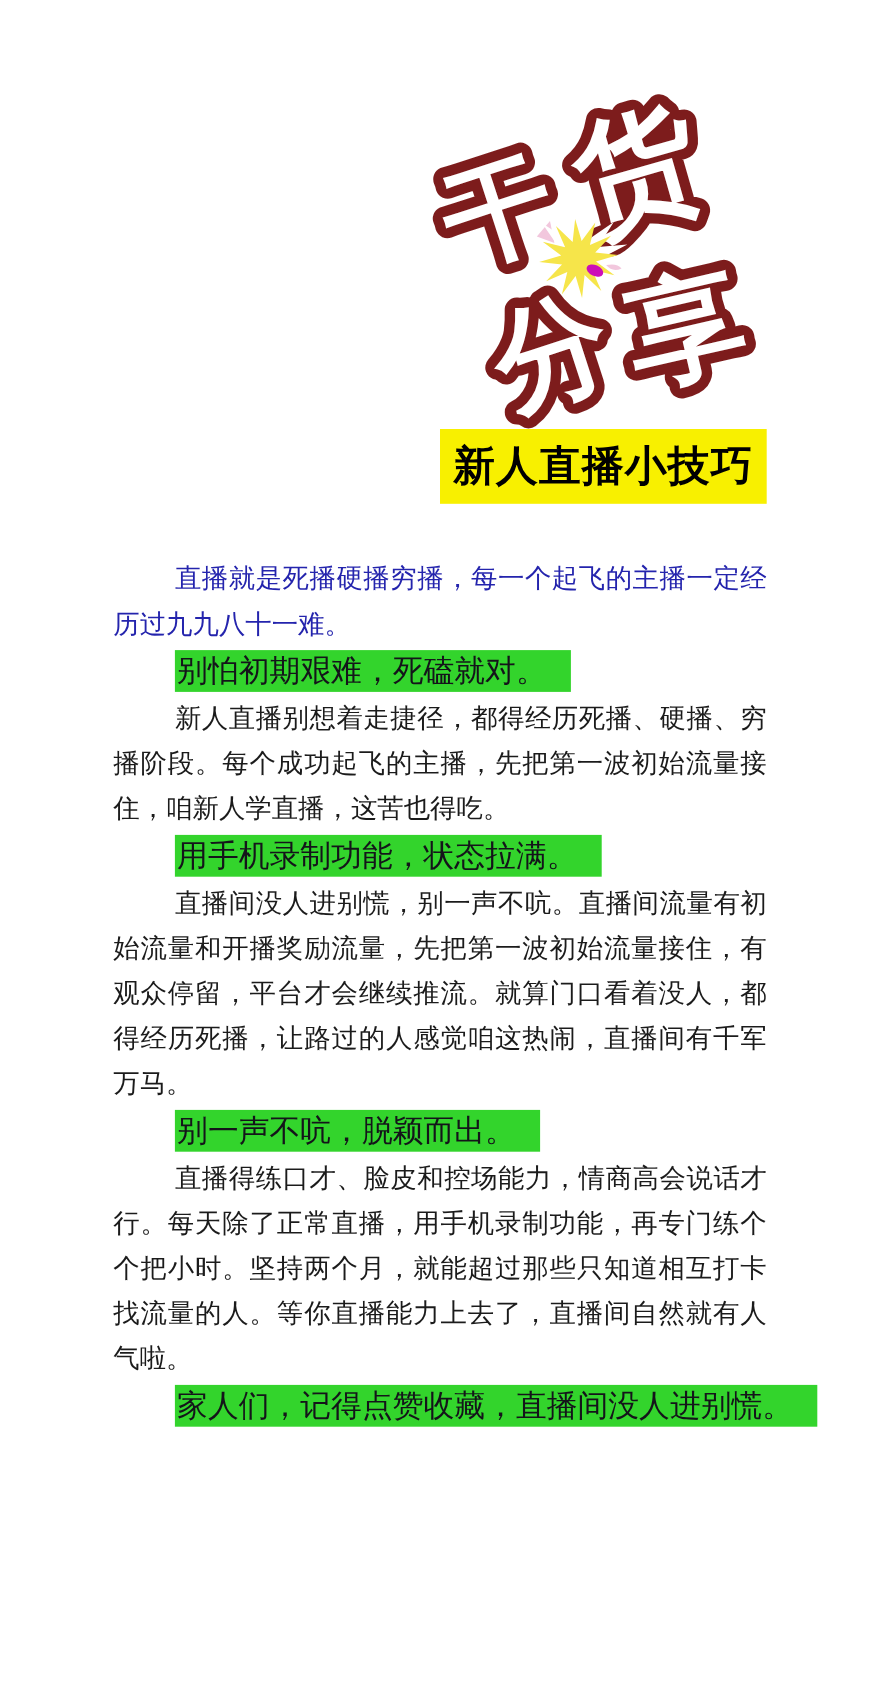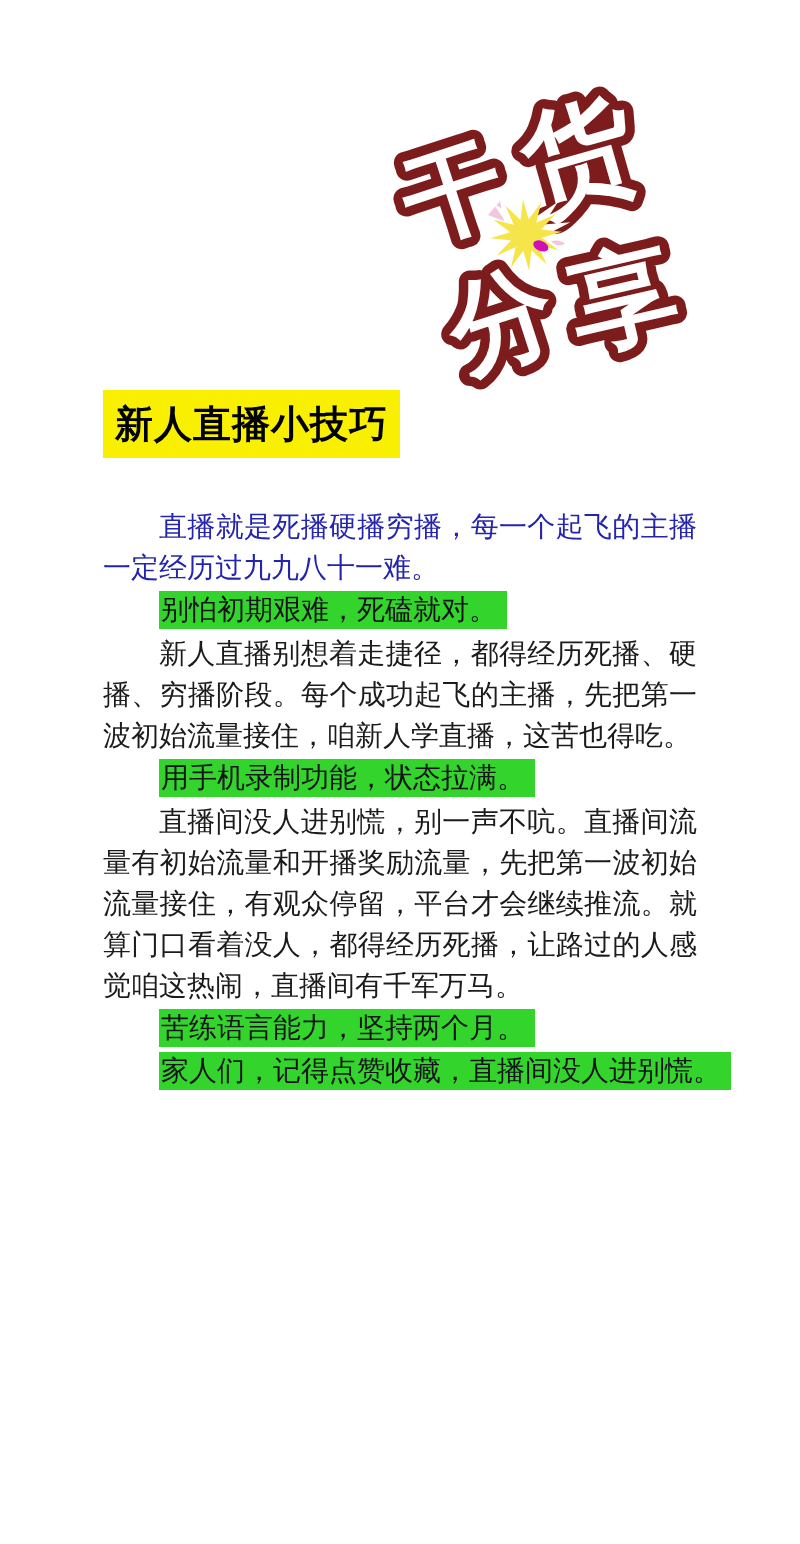--- a/index.html
+++ b/index.html
@@ -34,57 +34,57 @@
     dominant-baseline: central;
   }
   .burst-white   { fill: var(--logo-fill); }
   .burst-yellow  { fill: var(--burst-yellow); }
   .burst-magenta { fill: var(--burst-magenta); }
   .burst-pink    { fill: var(--burst-pink); }
   
   .content {
     padding: 390px 103px 0 103px;
   }
-  .title-row { text-align: left; height: 68px; }
+  .title-row { text-align: right; height: 68px; }
   .title-hl {
     display: inline-block;
     background: var(--title-highlight);
     color: var(--title-text);
     font-family: "Liberation Serif", serif;
     font-weight: 700;
     font-size: 38px;
     line-height: 54px;
     padding: 7px 12px;
     letter-spacing: 1px;
     white-space: nowrap;
   }
   .para {
     margin: 0;
-    font-size: 28px;
+    font-size: 24px;
     line-height: 41px;
     text-align: justify;
     text-indent: 56px;
     color: var(--body-text);
     font-weight: 500;
   }
   .intro {
     color: var(--intro-blue);
     margin-top: 48px;
   }
   .hl-row {
     margin: 2px 0 2px 56px;
     line-height: 39px;
     height: 41px;
   }
   .hl {
     background: var(--highlight-green);
     color: var(--highlight-text);
     font-size: 28px;
     font-weight: 500;
-    padding: 3px 10px 4px 2px;
+    padding: 3px 22px 4px 2px;
     white-space: nowrap;
   }
 </style>
 </head>
 <body>
 
 <div class="logo">
   <svg width="312" height="302" viewBox="0 0 312 302">
 
     <g>
@@ -128,19 +128,20 @@
     <span class="hl">别怕初期艰难，死磕就对。</span>
   </div>
   <p class="para">新人直播别想着走捷径，都得经历死播、硬播、穷播阶段。每个成功起飞的主播，先把第一波初始流量接住，咱新人学直播，这苦也得吃。</p>
 
   <div class="hl-row">
     <span class="hl">用手机录制功能，状态拉满。</span>
   </div>
   <p class="para">直播间没人进别慌，别一声不吭。直播间流量有初始流量和开播奖励流量，先把第一波初始流量接住，有观众停留，平台才会继续推流。就算门口看着没人，都得经历死播，让路过的人感觉咱这热闹，直播间有千军万马。</p>
 
   <div class="hl-row">
-    <span class="hl">苦练语言能力，坚持两个月。</span>
+    <span class="hl">别一声不吭，脱颖而出。</span>
   </div>
+  <p class="para">直播得练口才、脸皮和控场能力，情商高会说话才行。每天除了正常直播，用手机录制功能，再专门练个个把小时。坚持两个月，就能超过那些只知道相互打卡找流量的人。等你直播能力上去了，直播间自然就有人气啦。</p>
 
   <div class="hl-row">
     <span class="hl">家人们，记得点赞收藏，直播间没人进别慌。</span>
   </div>
 </div>
 
 </body></html>

